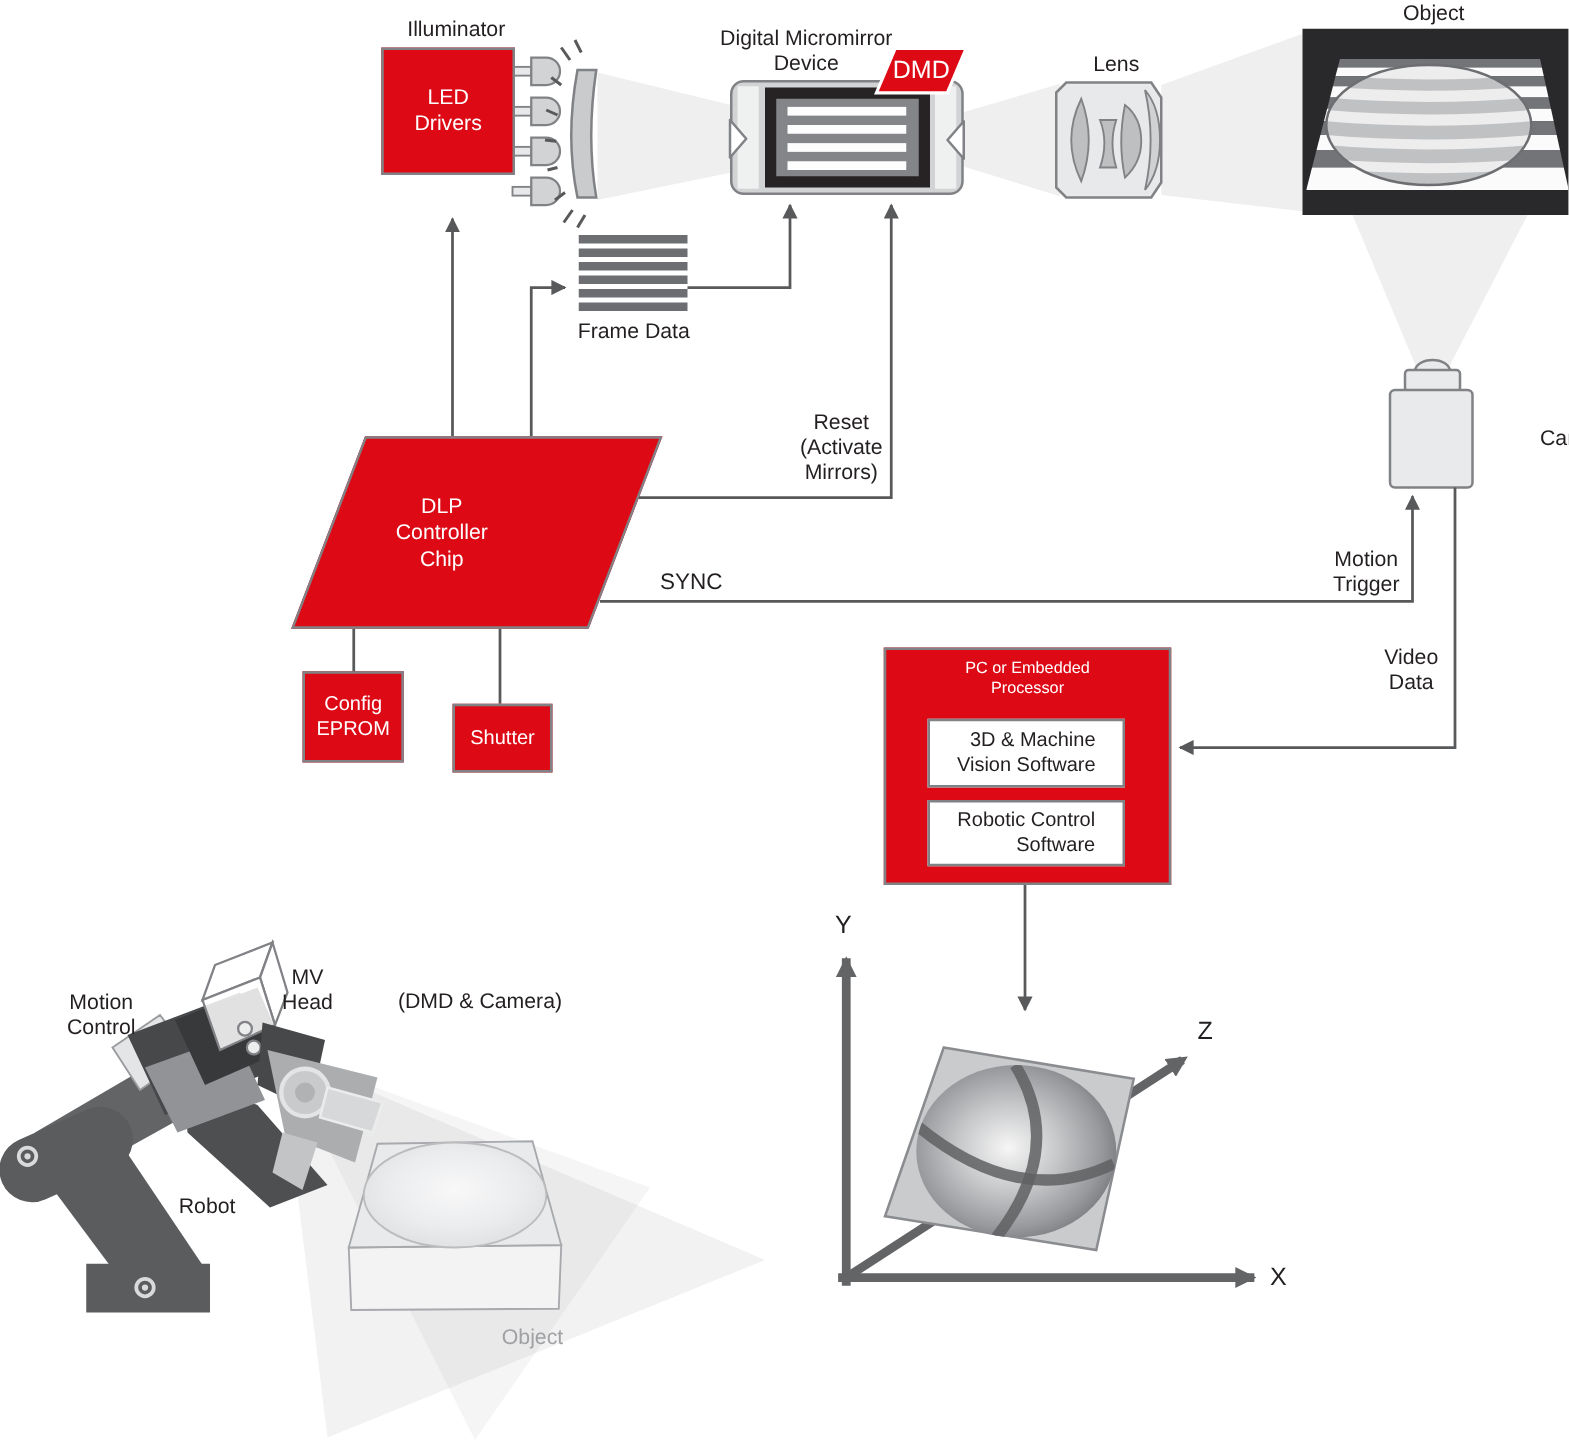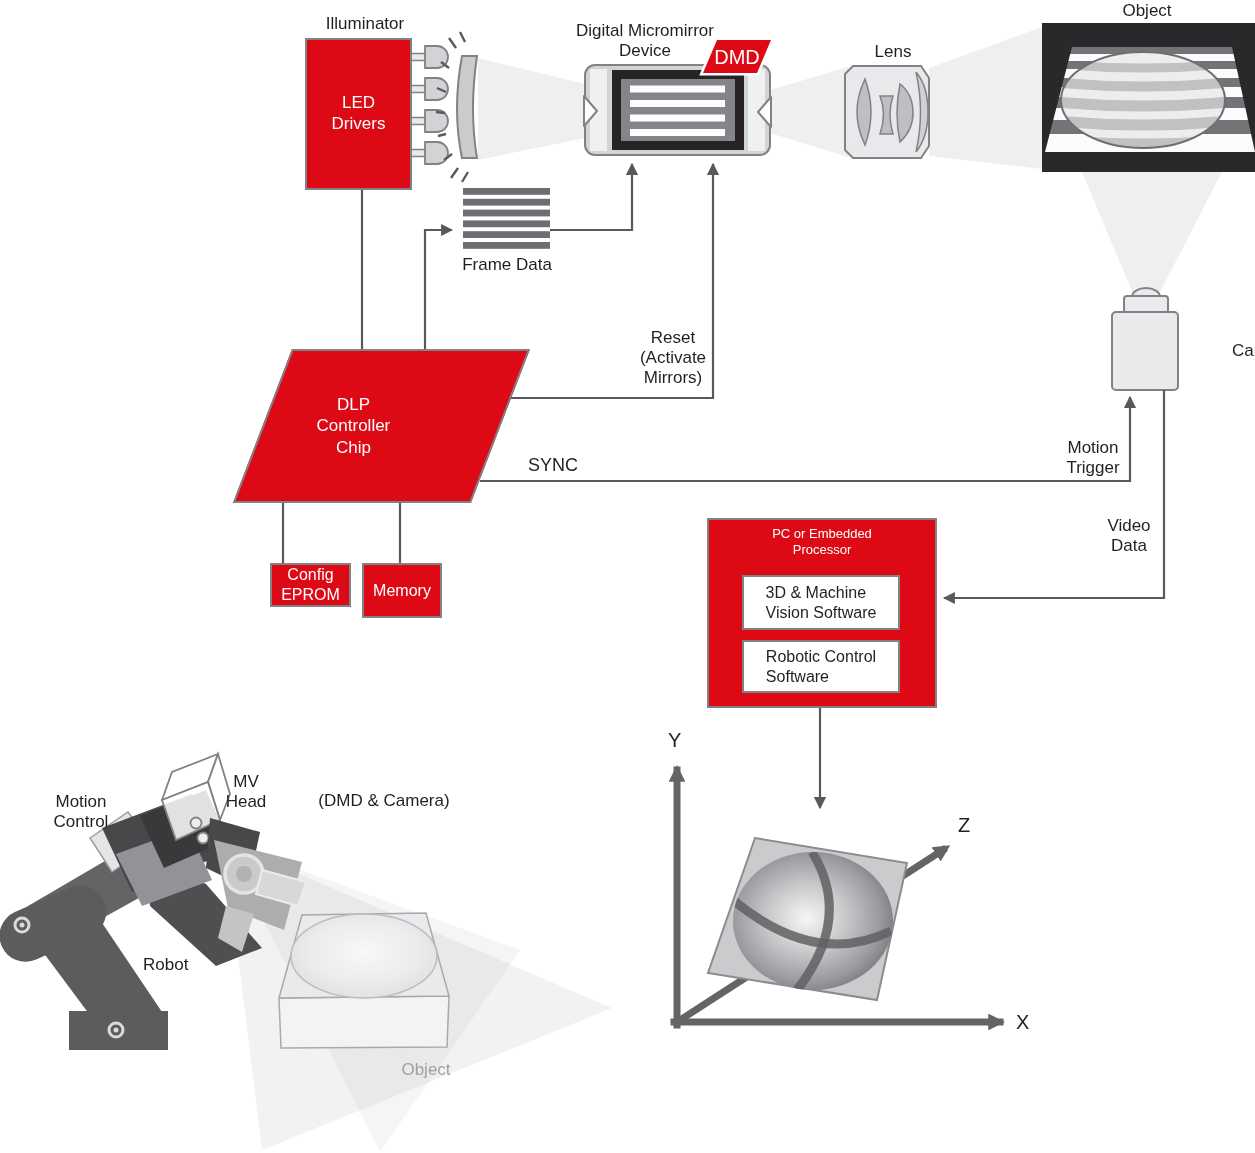--- a/index.html
+++ b/index.html
@@ -15,21 +15,21 @@
           white-space:pre-line;font-size:17px;line-height:1.22;box-sizing:border-box;}
   .para{transform:skewX(-21deg);transform-origin:0 0;display:block;}
   .unskew{position:absolute;inset:0;display:flex;align-items:center;justify-content:center;
           transform:skewX(21deg) translateX(-28px);text-align:center;white-space:pre-line;
           font-size:17px;line-height:1.25;}
   .pcbox{position:absolute;background:var(--red,#dd0a16);border:2px solid #808285;box-sizing:border-box;}
   .pctitle{position:absolute;left:0;right:0;top:6px;color:#fff;text-align:center;
            font-size:13px;line-height:1.2;white-space:pre-line;}
   .whitebox{position:absolute;left:33px;width:158px;background:#fff;border:2px solid #808285;
             box-sizing:border-box;color:#231f20;display:flex;align-items:center;justify-content:center;
-            text-align:left;font-size:16px;line-height:1.2;white-space:pre-line;}
+            text-align:right;font-size:16px;line-height:1.2;white-space:pre-line;}
   .dmdtag{position:absolute;color:#fff;font-size:20px;transform:translate(-50%,-50%);}
   .smalltext{font-size:16px;}
 </style>
 </head>
 <body>
 
 <div class="stage">
 
 <svg class="art" width="1255" height="1153" viewBox="0 0 1255 1153">
   <defs>
@@ -219,38 +219,38 @@
     <path d="M550,230 L632,230 L632,164" marker-end="url(#arr)"></path>
     <path d="M511,398 L713,398 L713,164" marker-end="url(#arr)"></path>
     <path d="M480,481 L1130,481 L1130,397" marker-end="url(#arr)"></path>
     <path d="M1164,390 L1164,598 L944,598" marker-end="url(#arr)"></path>
     <path d="M283,503 L283,563"></path>
     <path d="M400,503 L400,563"></path>
     <path d="M820,708 L820,808" marker-end="url(#arr)"></path>
   </g>
 </svg>
 
-<div class="redbox" style="left:305px;top:38px;width:107px;height:152px;">
+<div class="redbox" style="left:305px;top:38px;width:107px;height:102px;">
   <span>LED
 Drivers</span>
 </div>
 
 <div class="redbox para" style="left:292px;top:349px;width:238px;height:154px;">
   <span class="unskew">DLP
 Controller
 Chip</span>
 </div>
 
-<div class="redbox smalltext" style="left:242px;top:563px;width:81px;height:44px;margin-left:28px;">
+<div class="redbox smalltext" style="left:242px;top:537px;width:81px;height:73px;">
   <span>Config
 EPROM</span>
 </div>
 
 <div class="redbox smalltext" style="left:362px;top:563px;width:80px;height:55px;">
-  <span>Memory</span>
+  <span>Shutter</span>
 </div>
 
 <div class="pcbox" style="left:707px;top:518px;width:230px;height:190px;">
   <div class="pctitle">PC or Embedded
 Processor</div>
   <div class="whitebox" style="top:55px;height:55px;">
     <span>3D &amp; Machine
 Vision Software</span>
   </div>
   <div class="whitebox" style="top:120px;height:53px;">

